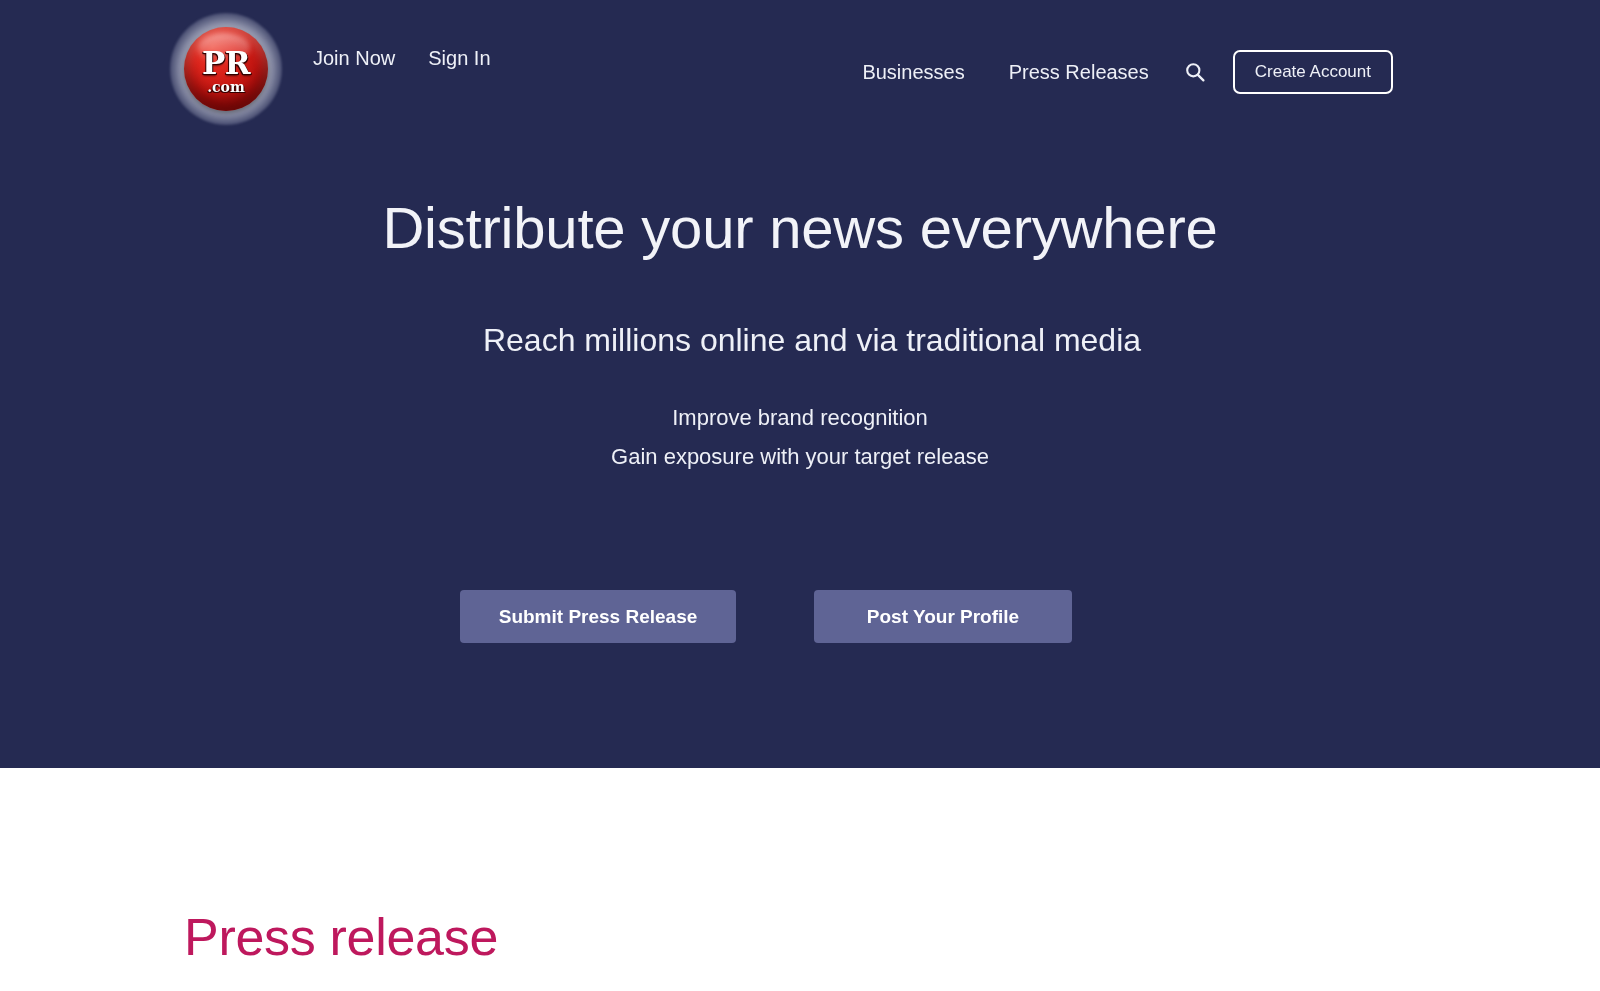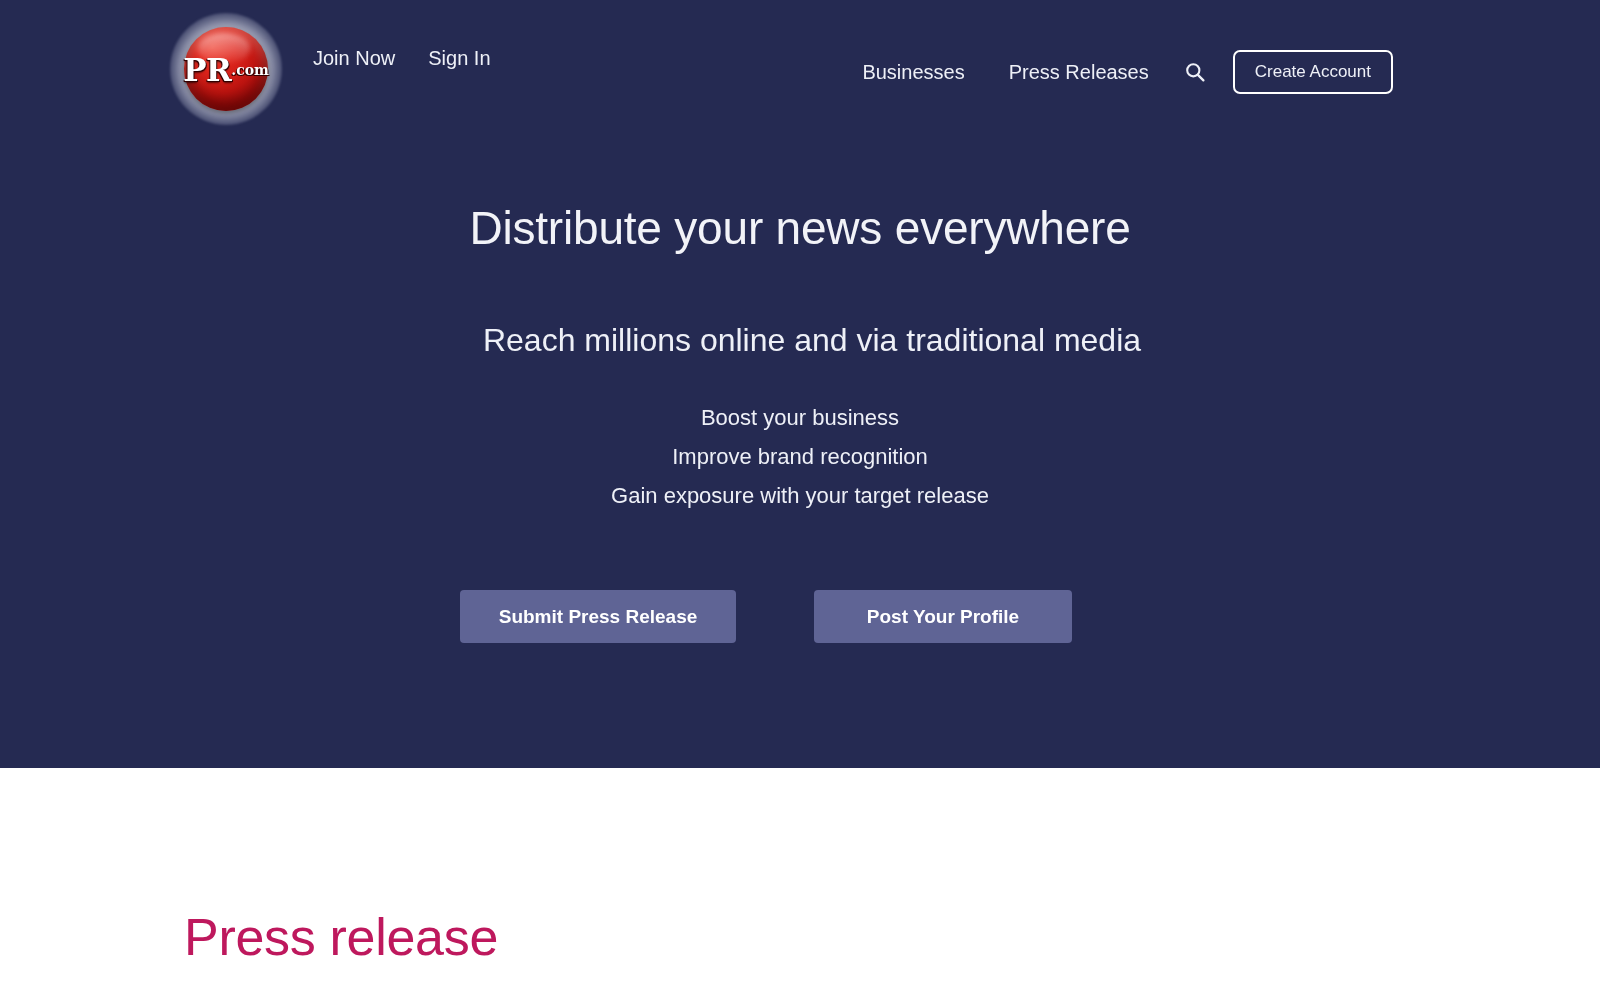--- a/index.html
+++ b/index.html
@@ -61,21 +61,21 @@
     transform: translate(-50%, -50%);
     width: 84px; height: 84px;
     border-radius: 50%;
     background:
       radial-gradient(circle at 34% 24%, #ef4436 0%, #e0261d 26%, #bf1410 56%, #8d0b0b 82%, #6d0707 100%);
     box-shadow:
       inset 0 -9px 16px rgba(80,0,0,0.75),
       inset 0 6px 12px rgba(255,170,160,0.45),
       0 2px 5px rgba(0,0,0,0.45);
     display: flex;
-    flex-direction: row;
+    flex-direction: column;
     align-items: center;
     justify-content: center;
     text-align: right;
   }
   .logo-ball::before {
     content: "";
     position: absolute;
     left: 17%;
     top: 7%;
     width: 62%;
@@ -166,21 +166,21 @@
     position: absolute;
     top: 0; left: 0;
     width: 1600px;
     text-align: center;
   }
   .hero-title {
     margin: 0;
     position: absolute;
     top: 192px; left: 0; width: 1600px;
     color: #f2f3f8;
-    font-size: 46px;
+    font-size: 58px;
     font-weight: normal;
     line-height: 72px;
     letter-spacing: -0.2px;
   }
   .hero-subtitle {
     margin: 12px;
     position: absolute;
     top: 306px; left: 0; width: 1600px;
     color: #eef0f7;
     font-size: 32px;
@@ -274,21 +274,20 @@
 
       <button class="create-account-btn">Create Account</button>
     </div>
   </nav>
 
   <div class="hero-body">
     <h1 class="hero-title">Distribute your news everywhere</h1>
     <p class="hero-subtitle">Reach millions online and via traditional media</p>
 
     <div class="hero-bullets">
-      <div class="hero-bullet">Boost your business</div>
       <div class="hero-bullet">Improve brand recognition</div>
       <div class="hero-bullet">Gain exposure with your target release</div>
     </div>
 
     <div class="hero-ctas">
       <button class="cta-btn cta-submit">Submit Press Release</button>
       <button class="cta-btn cta-profile">Post Your Profile</button>
     </div>
   </div>
 </section>

